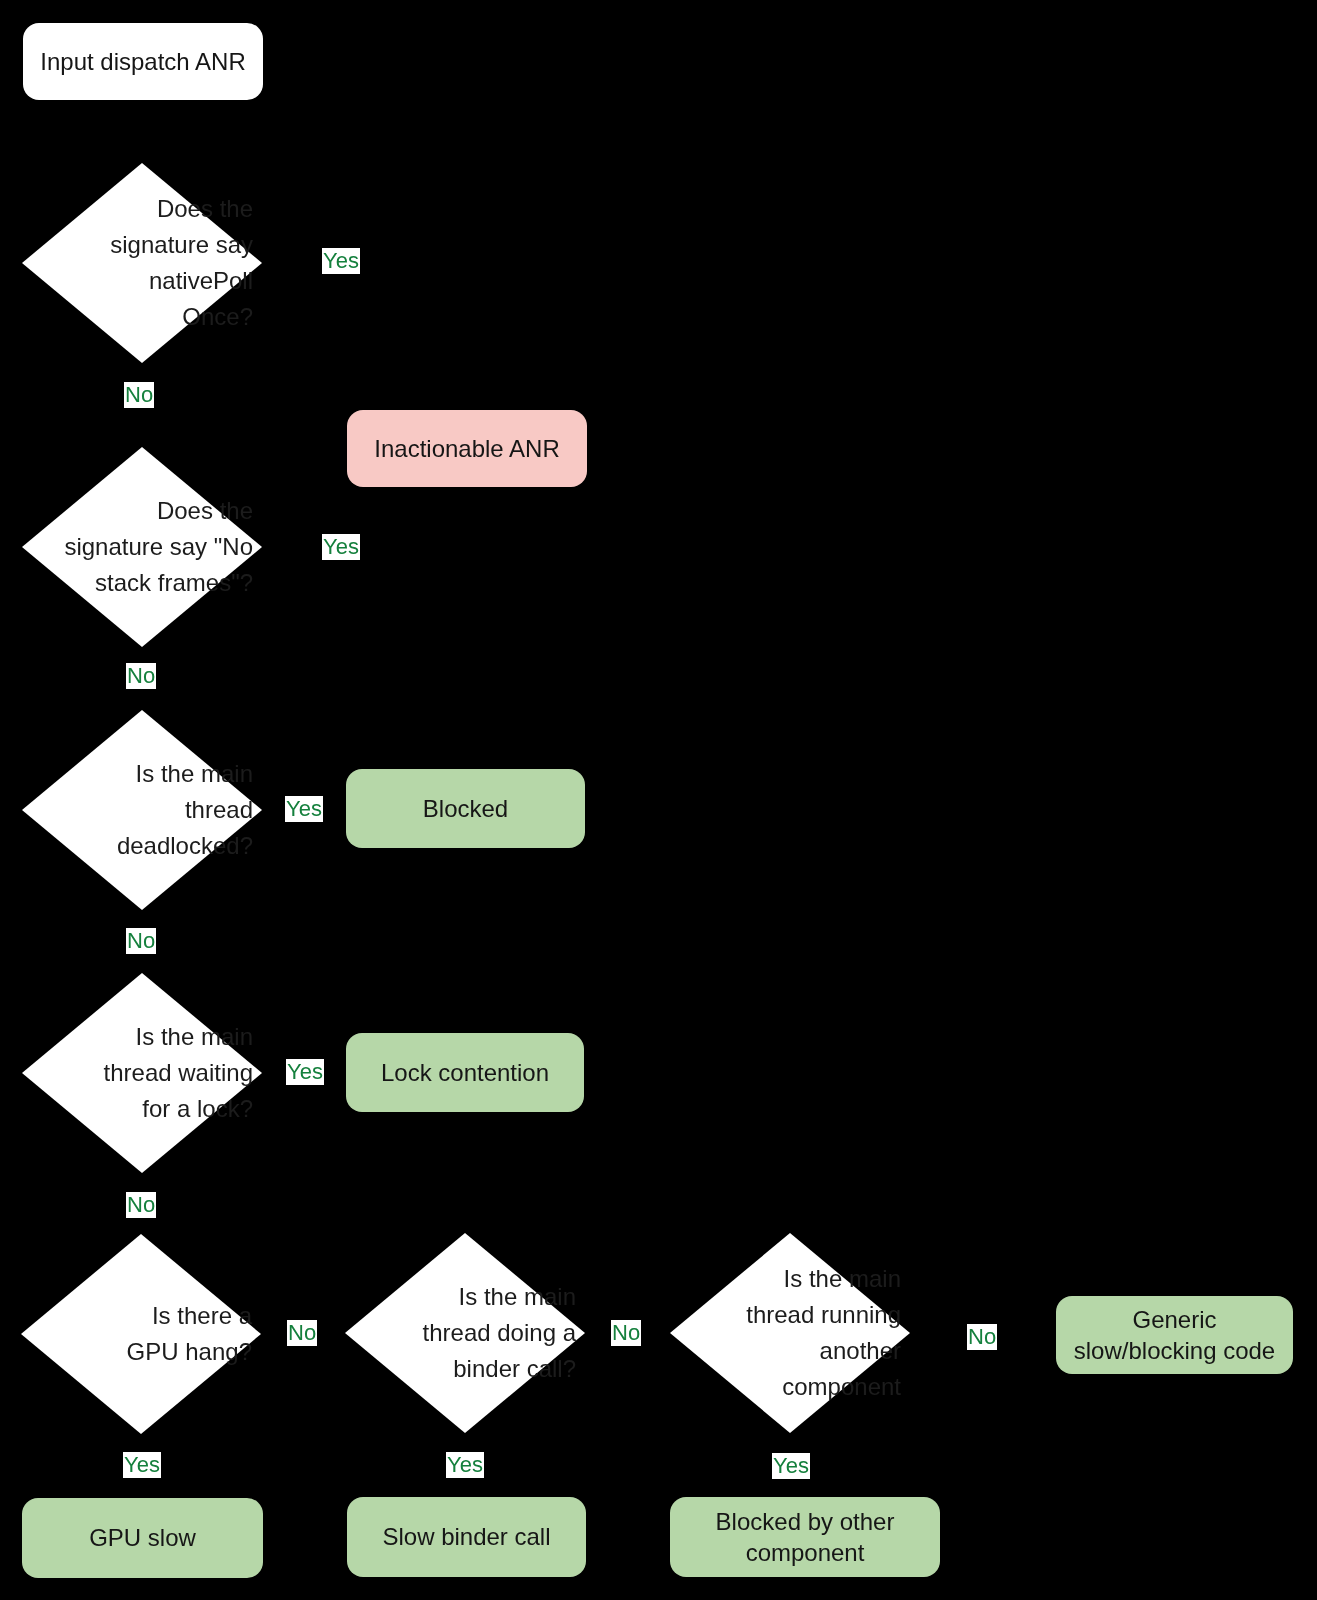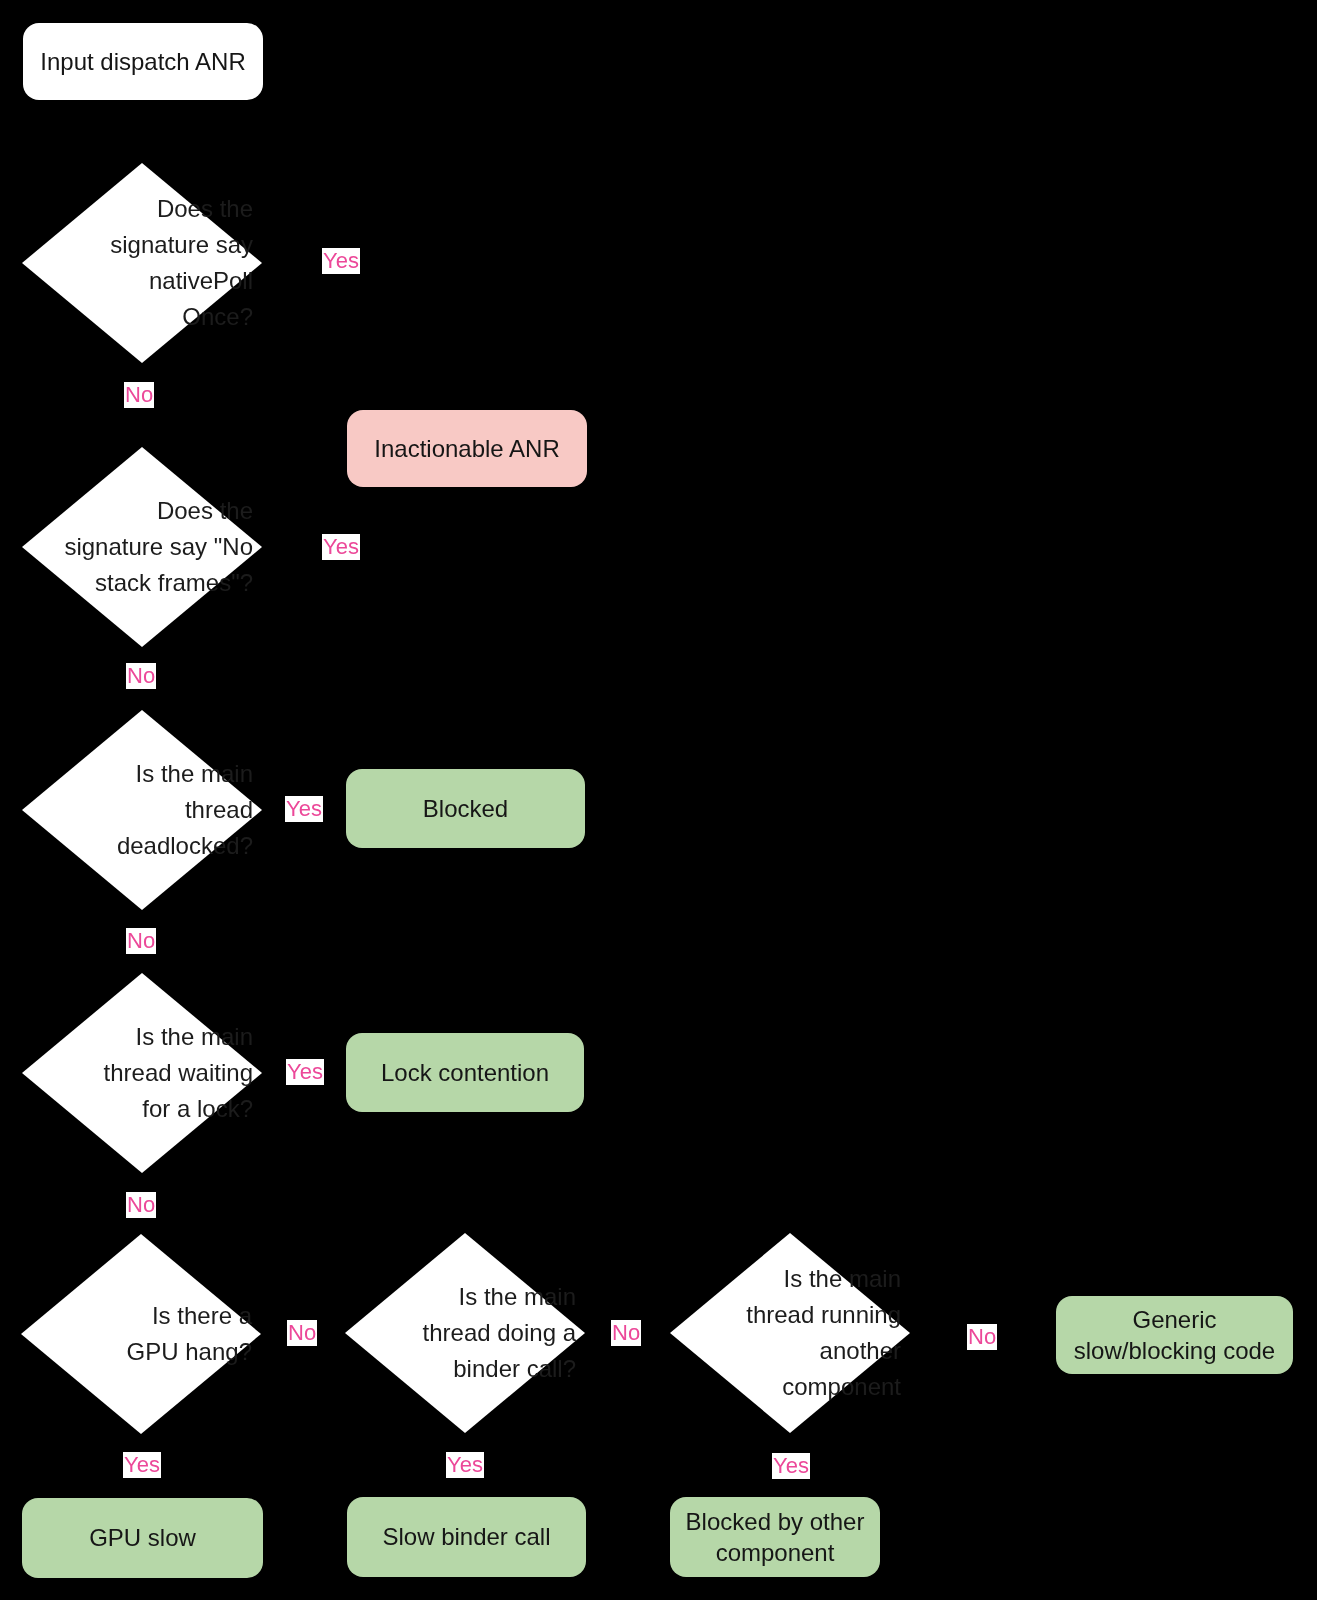--- a/index.html
+++ b/index.html
@@ -24,39 +24,39 @@
     position:absolute; inset:0; background:#ffffff;
     clip-path:polygon(50% 0, 100% 50%, 50% 100%, 0 50%);
   }
   .diamond .dtext {
     position:absolute; left:50%; top:50%; transform:translate(-50%,-50%);
     width:222px; text-align:right; white-space:pre-line;
     font-size:24px; line-height:36px; color:#1c1c1c;
   }
   
   .elabel {
-    position:absolute; background:#ffffff; color:#ec4899;
+    position:absolute; background:#ffffff; color:#15803d;
     font-size:22px; line-height:26px; padding:0 1px; text-align:center;
   }
   
   #start-node        { left:23px;   top:23px;   width:240px; height:77px; }
   #d-native-poll     { left:22px;   top:163px; }
   #d-no-stack        { left:22px;   top:447px; }
   #d-deadlocked      { left:22px;   top:710px; }
   #d-waiting-lock    { left:22px;   top:973px; }
   #d-gpu             { left:21px;   top:1234px; }
   #d-binder          { left:345px;  top:1233px; }
   #d-component       { left:670px;  top:1233px; }
   #o-inactionable    { left:347px;  top:366px;  width:240px; height:77px;margin-top:44px; }
   #o-deadlock        { left:346px;  top:769px;  width:239px; height:79px; }
   #o-lock            { left:346px;  top:1033px; width:238px; height:79px; }
   #o-generic         { left:1056px; top:1296px; width:237px; height:78px; }
   #o-gpu             { left:22px;   top:1498px; width:241px; height:80px; }
   #o-binder          { left:347px;  top:1497px; width:239px; height:80px; }
-  #o-component       { left:670px;  top:1497px; width:210px; height:80px; }
+  #o-component       { left:670px;  top:1497px; width:270px; height:80px; }
   #l-yes1 { left:322px; top:248px; }
   #l-no1  { left:124px; top:382px; }
   #l-yes2 { left:322px; top:534px; }
   #l-no2  { left:126px; top:663px; }
   #l-yes3 { left:285px; top:796px; }
   #l-no3  { left:126px; top:928px; }
   #l-yes4 { left:286px; top:1059px; }
   #l-no4  { left:126px; top:1192px; }
   #l-no5  { left:287px; top:1320px; }
   #l-no6  { left:611px; top:1320px; }

